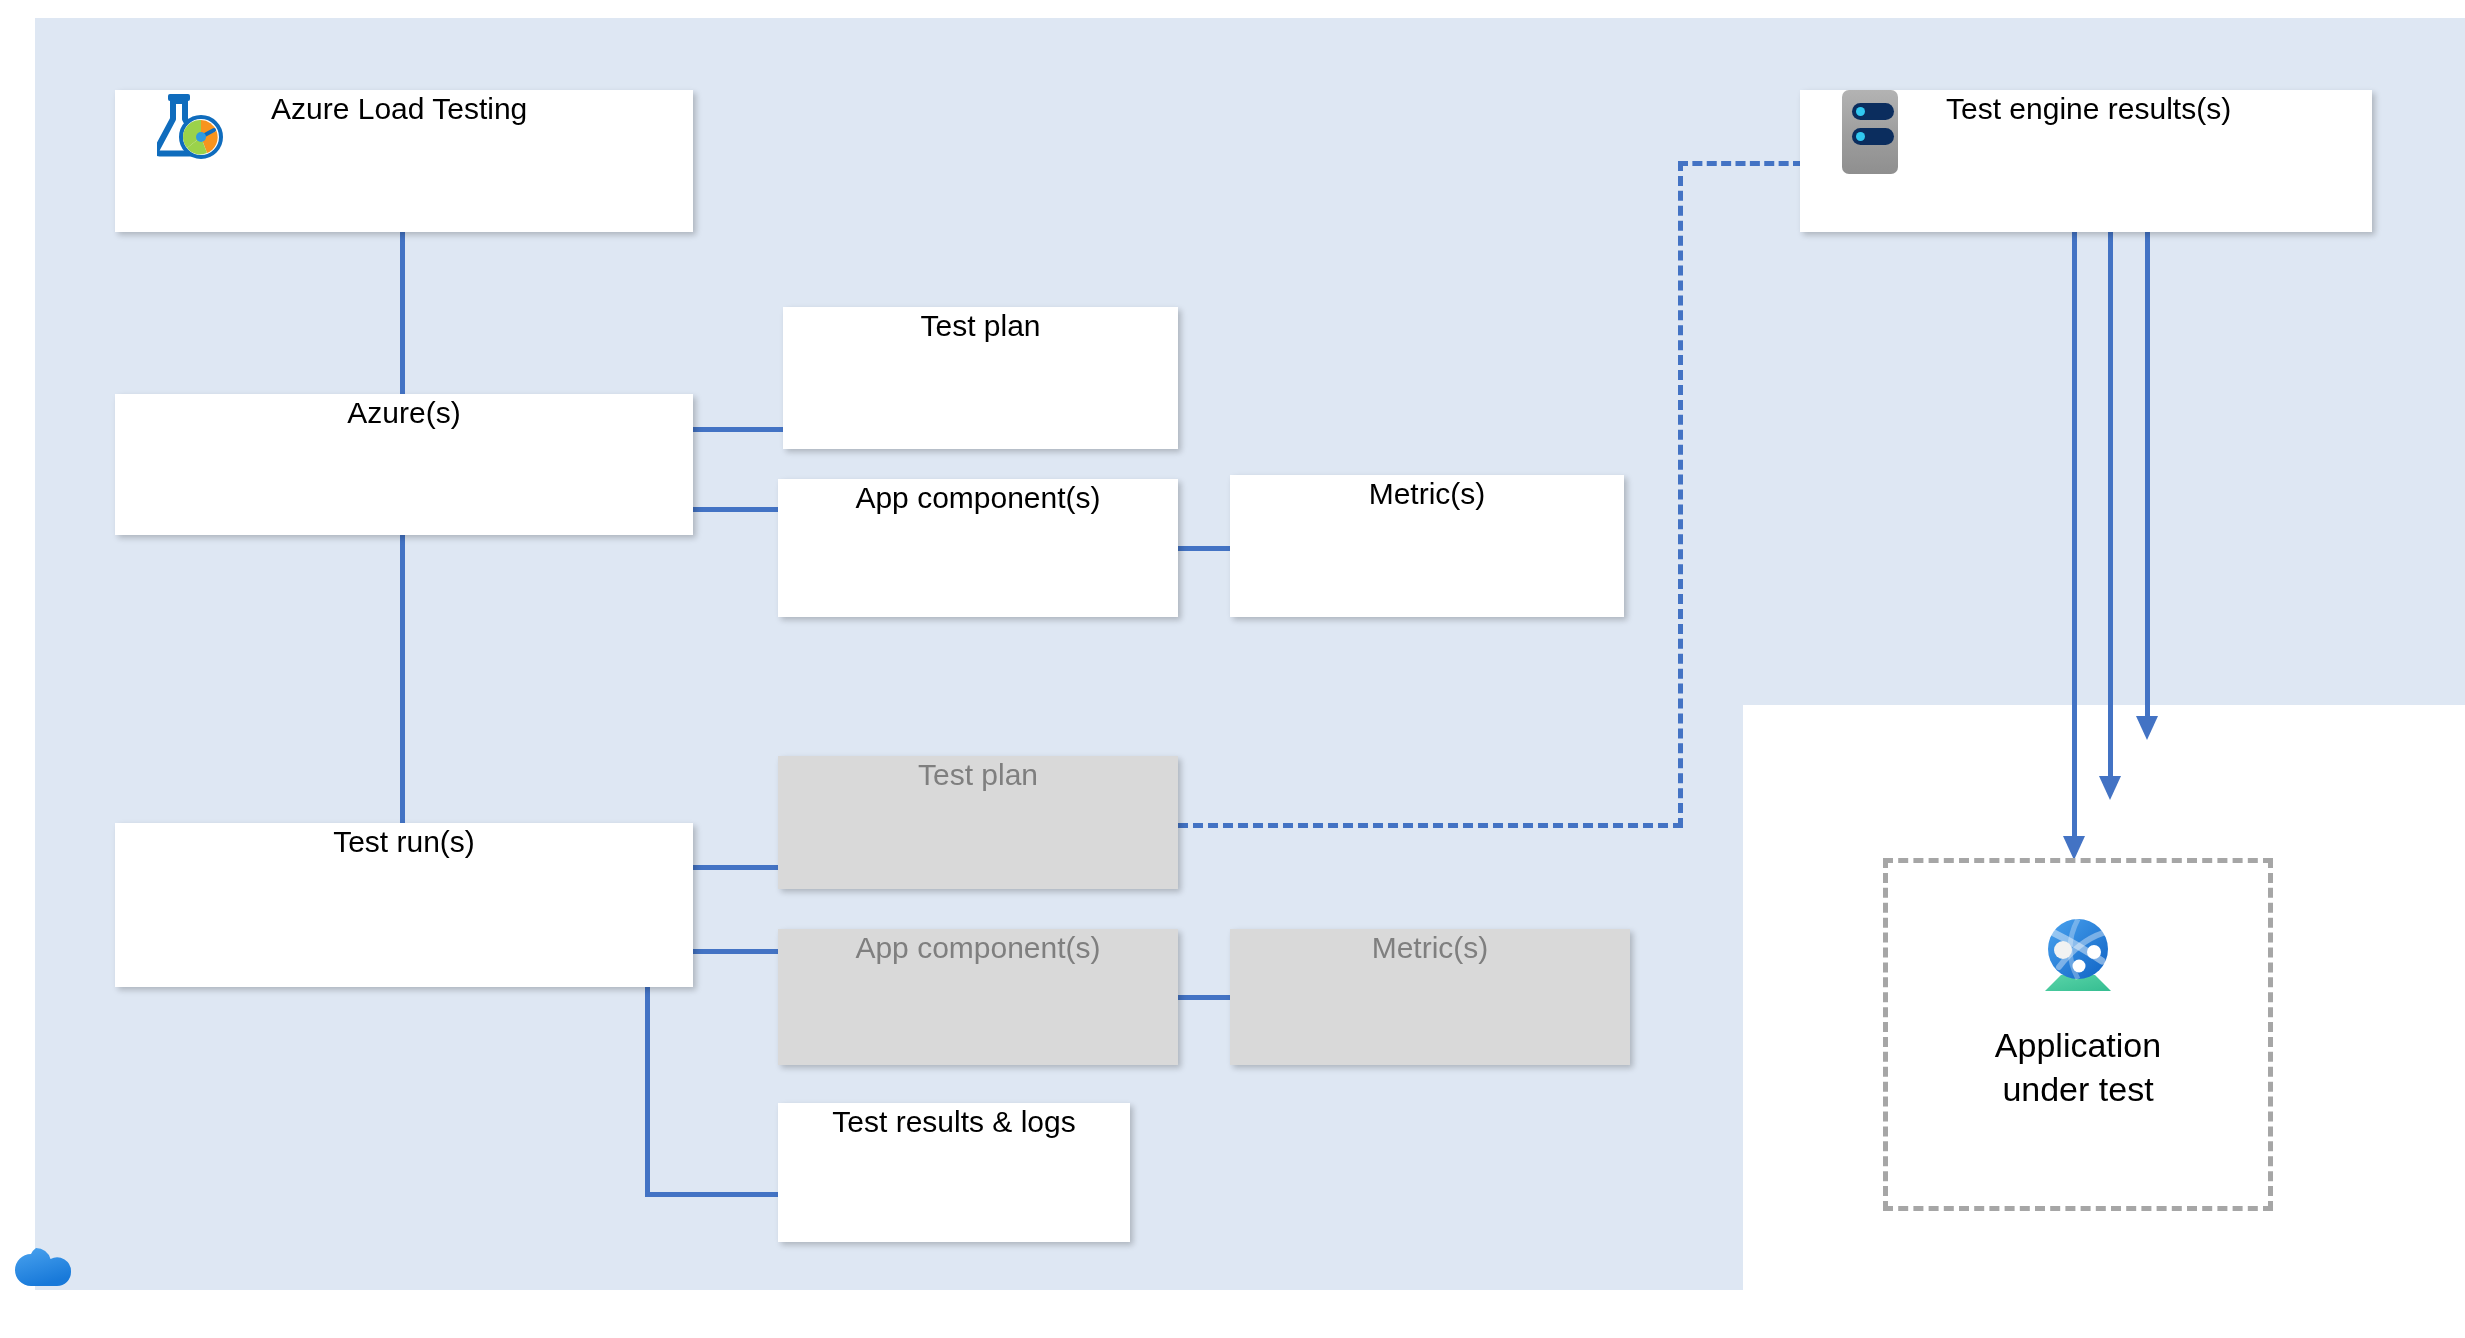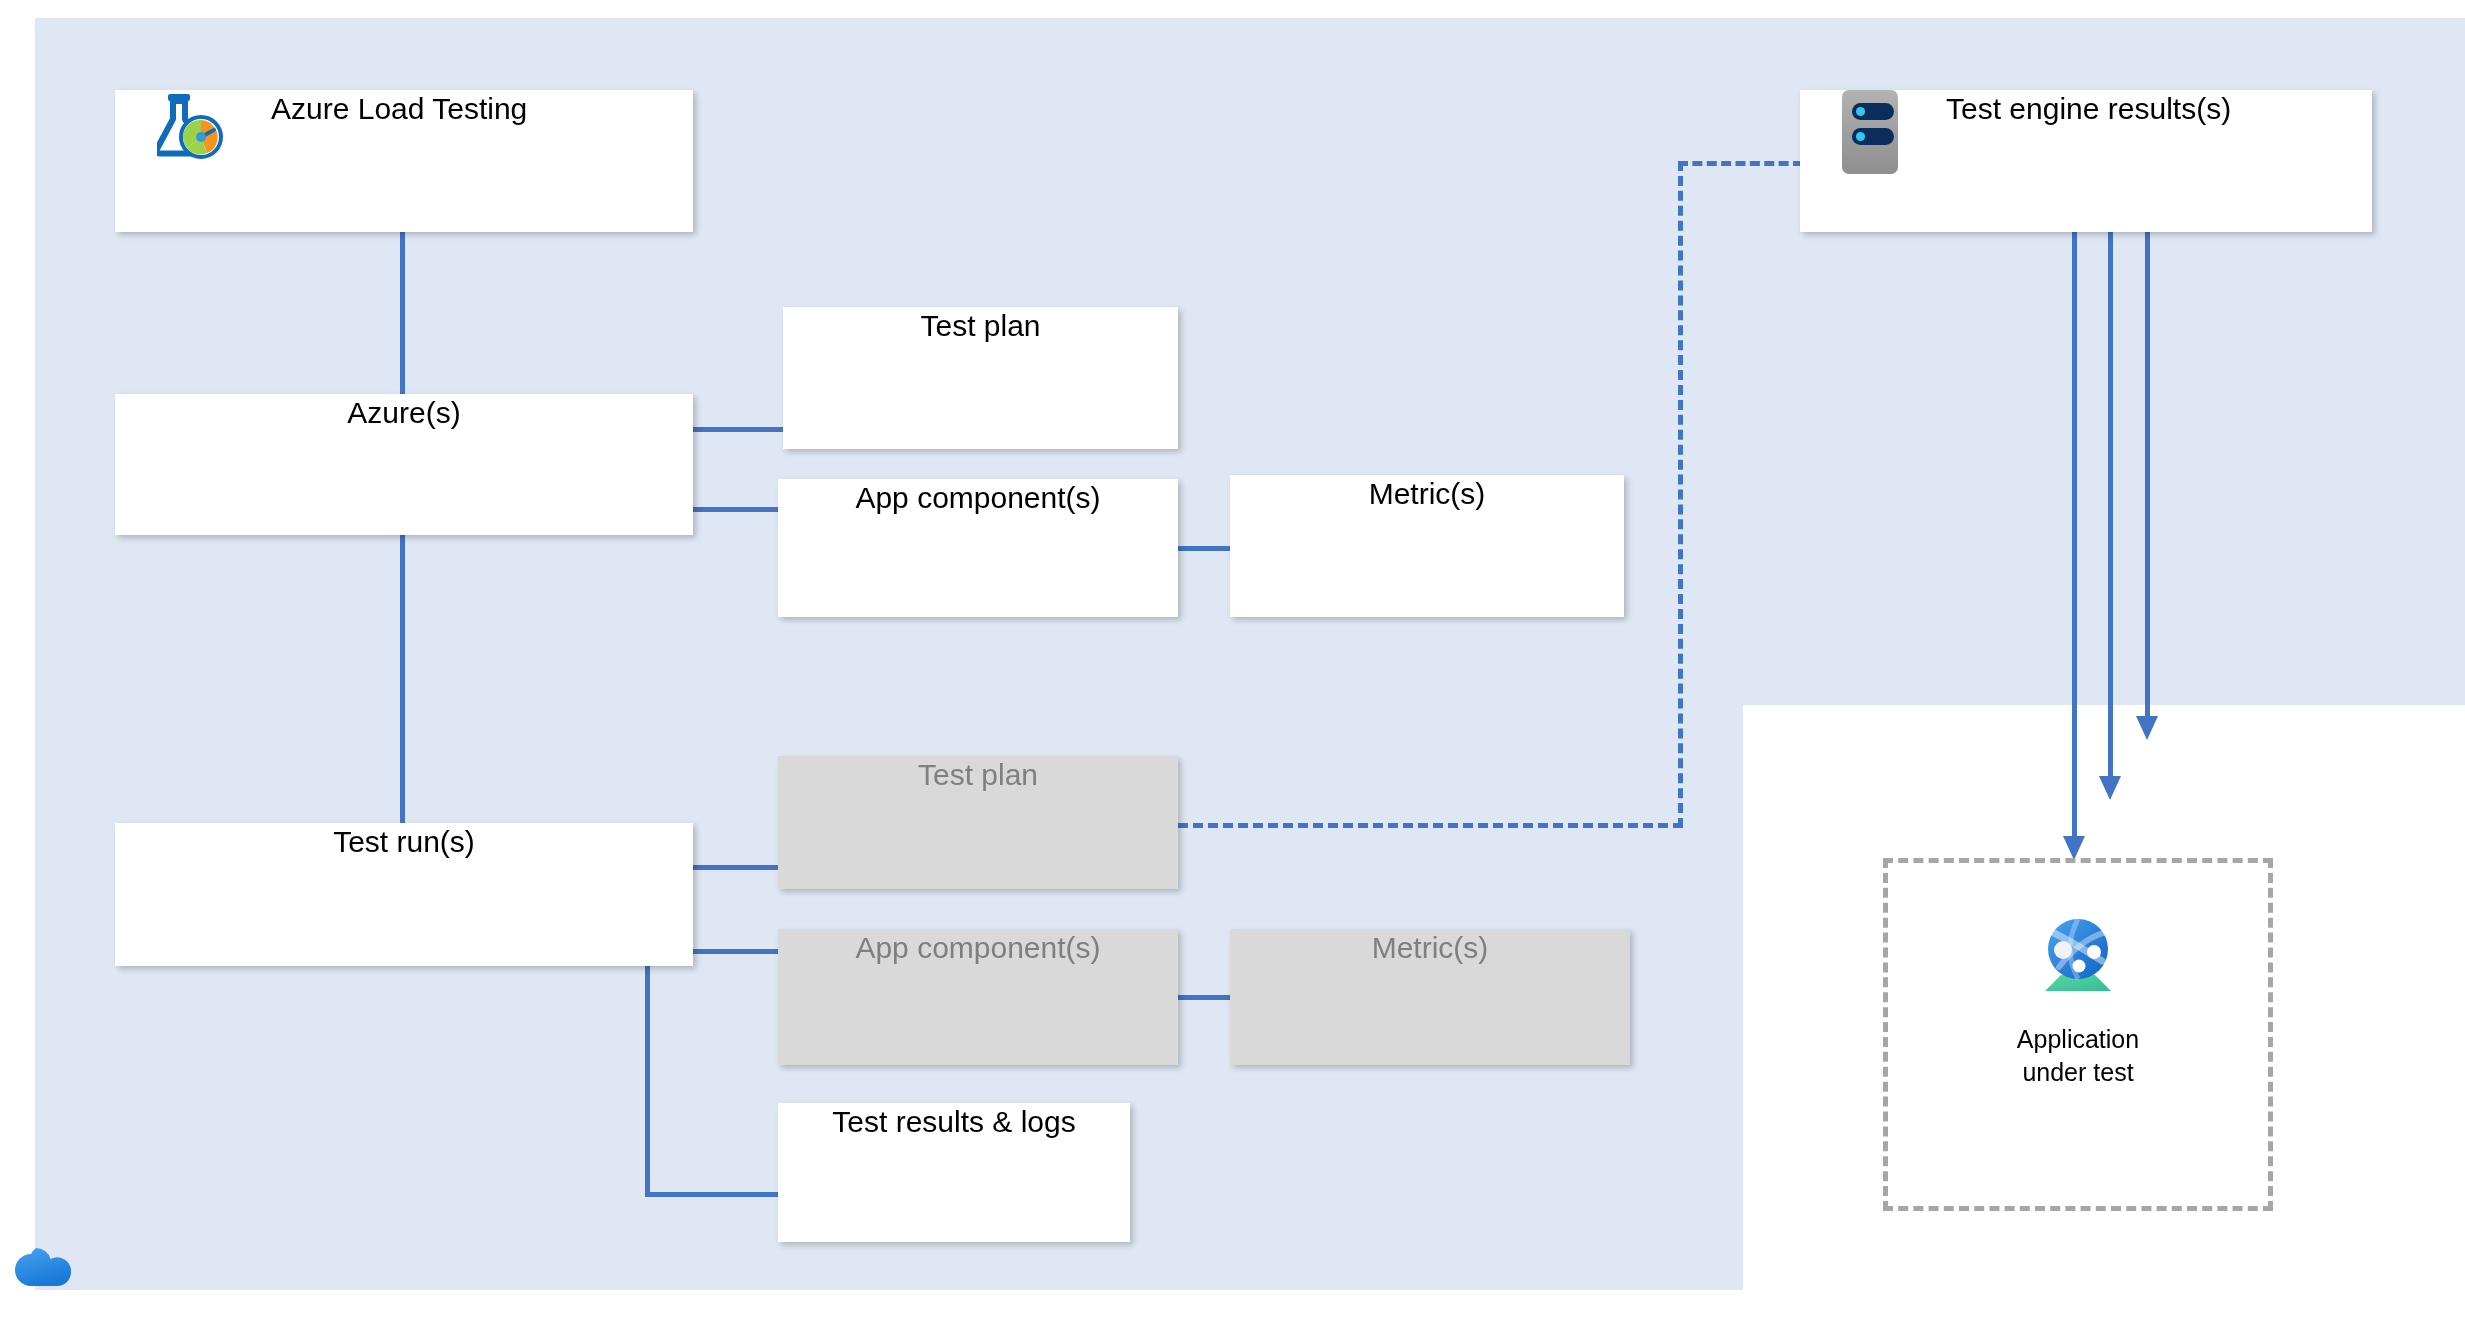--- a/index.html
+++ b/index.html
@@ -49,21 +49,21 @@
   
   .node.with-icon {
     justify-content: flex-start;
     padding-left: 42px;
   }
   .node.with-icon .label { margin-left: 48px; }
 
   
   #node-azure-load-testing { left: 115px;  top: 90px;  width: 578px; height: 142px; }
   #node-tests              { left: 115px;  top: 394px; width: 578px; height: 141px; }
-  #node-test-runs          { left: 115px;  top: 823px; width: 578px; height: 143px; }
+  #node-test-runs          { left: 115px;  top: 823px; width: 578px; height: 164px; }
 
   #node-test-plan          { left: 783px;  top: 307px; width: 395px; height: 142px; }
   #node-app-components     { left: 778px;  top: 479px; width: 400px; height: 138px; }
   #node-metrics            { left: 1230px; top: 475px; width: 394px; height: 142px; }
 
   #node-test-plan-gray     { left: 778px;  top: 756px; width: 400px; height: 133px; }
   #node-app-components-gray{ left: 778px;  top: 929px; width: 400px; height: 136px; }
   #node-metrics-gray       { left: 1230px; top: 929px; width: 400px; height: 136px; }
   #node-test-results       { left: 778px;  top: 1103px; width: 352px; height: 139px; }
 
@@ -79,21 +79,21 @@
     box-sizing: border-box;
     border: 5px dashed #a6a6a6;
     background: transparent;
     display: flex;
     flex-direction: column;
     align-items: center;
     justify-content: flex-start;
     padding-top: 46px;
   }
   #node-app-under-test .label {
-    font-size: 25px;
+    font-size: 34px;
     color: #000000;
     text-align: center;
     line-height: 1.3;
     margin-top: 30px;
     white-space: pre-line;
   }
 
   
   .conn {
     position: absolute;

